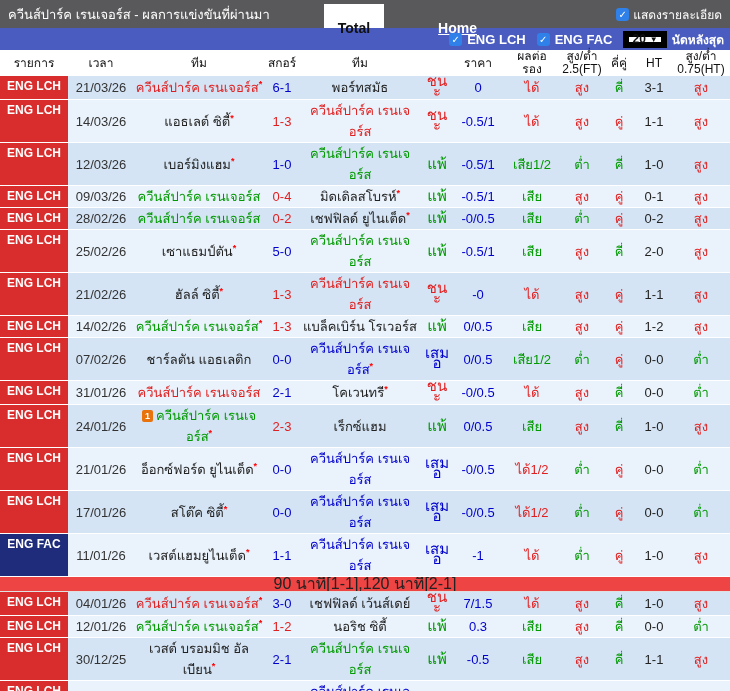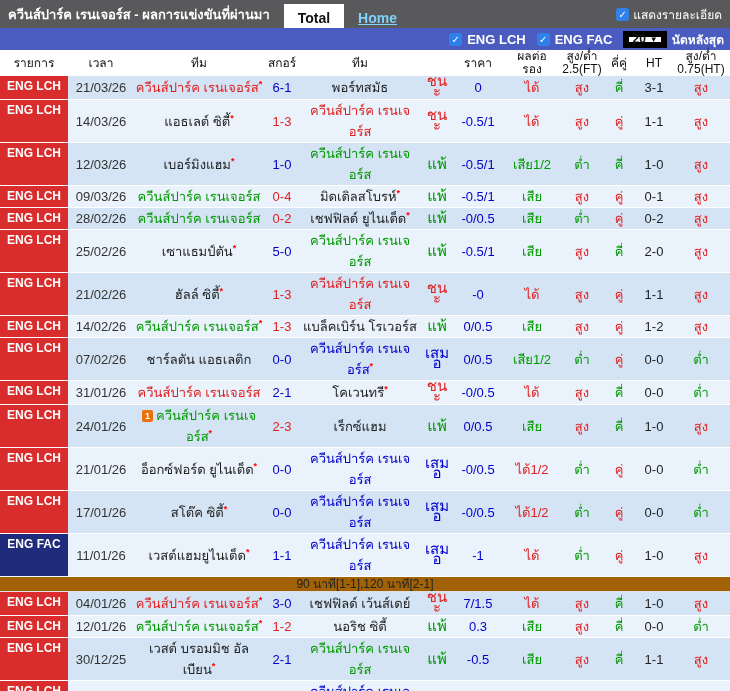--- a/index.html
+++ b/index.html
@@ -7,27 +7,27 @@
   body {
     width:730px; height:691px; overflow:hidden;
     font-family:"Liberation Sans","DejaVu Sans",sans-serif;
     font-size:13px; color:#222;
   }
   
   .titlebar {
     height:28px; background:#59595b; color:#fff;
     display:flex; align-items:center; padding-left:8px;
   }
-  .titlebar .title { font-weight:bold; font-size:13px; margin-right:14px; }
+  .titlebar .title { font-weight:normal; font-size:13px; margin-right:14px; }
   .tab {
-    height:24px; line-height:24px; padding:2px 14px; font-weight:bold; font-size:14px;
-    margin-top:4px; cursor:pointer;
+    height:24px; line-height:24px; padding:12px 14px; font-weight:bold; font-size:14px;
+    margin-top:4px; cursor:pointer;margin-left:40px;
   }
   .tab.active { background:#fff; color:#111; }
-  .tab.link { color:#7dd3fc; text-decoration:underline; }
+  .tab.link { color:#ffffff; text-decoration:underline; }
   .titlebar .right { margin-left:auto; display:flex; align-items:center; gap:4px; padding-right:8px; }
   .cbx {
     display:inline-block; width:13px; height:13px; background:#2f80e8; border-radius:3px;
     color:#fff; font-size:10px; line-height:13px; text-align:center; font-weight:bold;
   }
   .detail-label { font-size:12px; color:#fff; }
   
   .filterbar {
     height:22px; background:#4a5cc0; color:#fff;
     display:flex; align-items:center; justify-content:flex-end; gap:5px; padding-right:6px;
@@ -70,21 +70,21 @@
   .c-green { color:#009900; }
   .c-blue { color:#0000cc; }
   .c-black { color:#222; }
   sup.star { color:#f00; font-size:9px; font-weight:bold; }
   .cardicon {
     display:inline-block; width:11px; height:12px; background:#e8720c; color:#fff;
     font-size:9px; font-weight:bold; line-height:12px; text-align:center; border-radius:2px;
     margin-right:3px; vertical-align:1px;
   }
   tr.noterow td {
-    background:#a16207; height:14px; font-size:12px; color:#222; line-height:14px;
+    background:#ef4444; height:14px; font-size:16px; color:#222; line-height:14px;
     border:1px solid #e0e0e0; border-left:none; border-right:none;
   }
 </style>
 </head>
 <body>
 
 <div class="titlebar">
   <span class="title">ควีนส์ปาร์ค เรนเจอร์ส - ผลการแข่งขันที่ผ่านมา</span>
   <span class="tab active">Total</span>
   <span class="tab link">Home</span>

